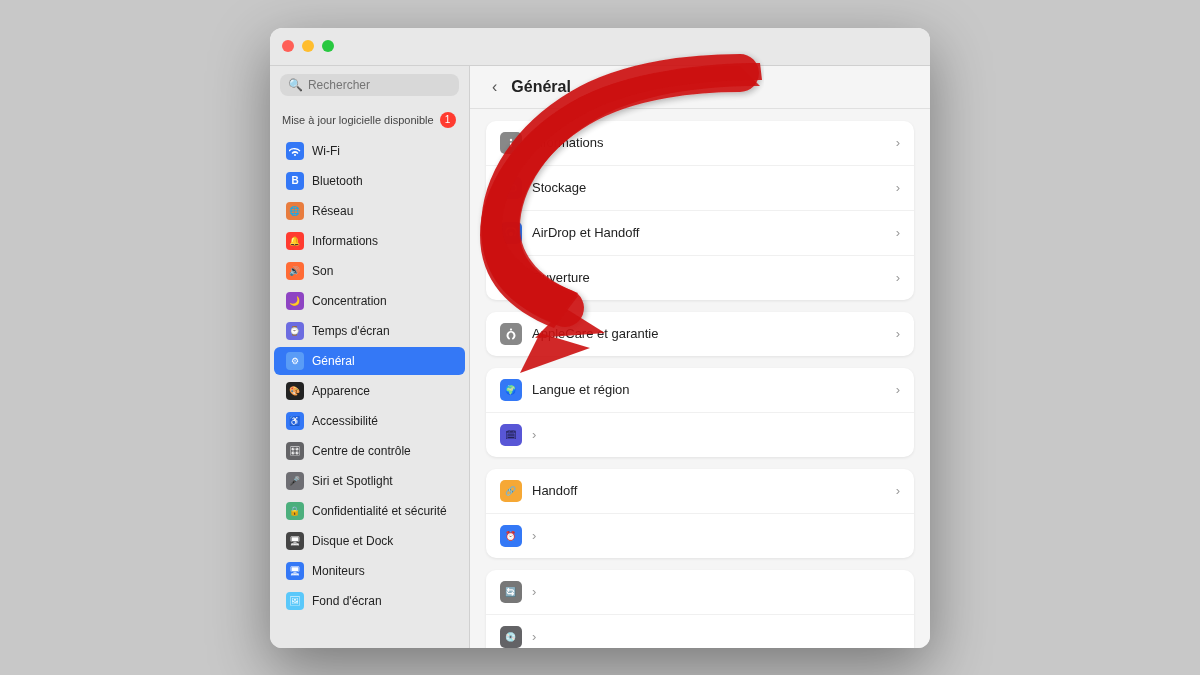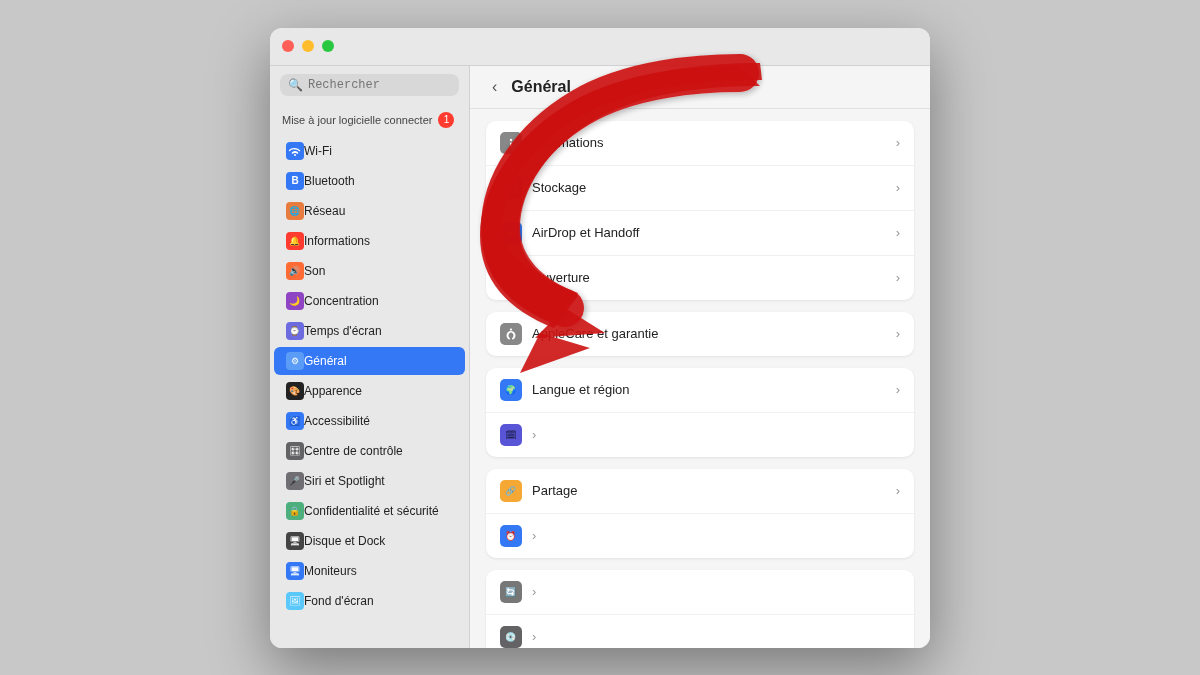--- a/index.html
+++ b/index.html
@@ -88,21 +88,20 @@
       font-size: 12px;
     }
 
     .search-input {
       background: transparent;
       border: none;
       outline: none;
       font-size: 12px;
       color: #7f1d1d;
       width: 100%;
-      font-family: Liberation Mono, monospace;
     }
 
     .profile-section {
       display: flex;
       align-items: center;
       gap: 8px;
       padding: 8px 12px;
       cursor: pointer;
     }
 
@@ -145,20 +144,21 @@
       height: 16px;
       font-size: 10px;
       display: flex;
       align-items: center;
       justify-content: center;
     }
 
     .sidebar-item {
       display: flex;
       align-items: center;
+      gap: 8px;
       padding: 5px 12px;
       cursor: pointer;
       border-radius: 6px;
       margin: 1px 4px;
     }
 
     .sidebar-item.active {
       background: #3478f6;
     }
 
@@ -312,21 +312,21 @@
 
     <div class="sidebar">
 
       <div class="search-box">
         <span class="search-icon-unicode">🔍</span>
         <input class="search-input" type="text" placeholder="Rechercher" style="">
       </div>
 
 
       <div class="update-banner">
-        <span class="update-text">Mise à jour logicielle connecter</span>
+        <span class="update-text">Mise à jour logicielle disponible</span>
         <span class="update-badge">1</span>
       </div>
 
       <div class="sidebar-item">
         <div class="item-icon icon-wifi">
           <svg width="12" height="12" viewBox="0 0 12 12" fill="white">
             <path d="M6 9a1 1 0 110 2 1 1 0 010-2zm0-3a4 4 0 013.5 2.1l-1.1.8A2.6 2.6 0 006 8a2.6 2.6 0 00-2.4 1.1L2.5 8A4 4 0 016 6zm0-3a7 7 0 015.5 2.7l-1 .8A5.5 5.5 0 006 4.5 5.5 5.5 0 00.5 6.5l-1-.8A7 7 0 016 3z"></path>
           </svg>
         </div>
         <span class="item-label">Wi-Fi</span>
@@ -479,21 +479,21 @@
           </div>
           <div class="settings-row">
             <div class="row-icon" style="background:#5856d6;font-size:9px;">🗓</div>
             <span class="row-chevron">›</span>
           </div>
         </div>
 
         <div class="settings-group">
           <div class="settings-row">
             <div class="row-icon" style="background:#f6a835;font-size:9px;">🔗</div>
-            <span class="row-label">Partage</span>
+            <span class="row-label">Handoff</span>
             <span class="row-chevron">›</span>
           </div>
           <div class="settings-row">
             <div class="row-icon" style="background:#3478f6;font-size:9px;">⏰</div>
             <span class="row-chevron">›</span>
           </div>
         </div>
 
         <div class="settings-group">
           <div class="settings-row">

